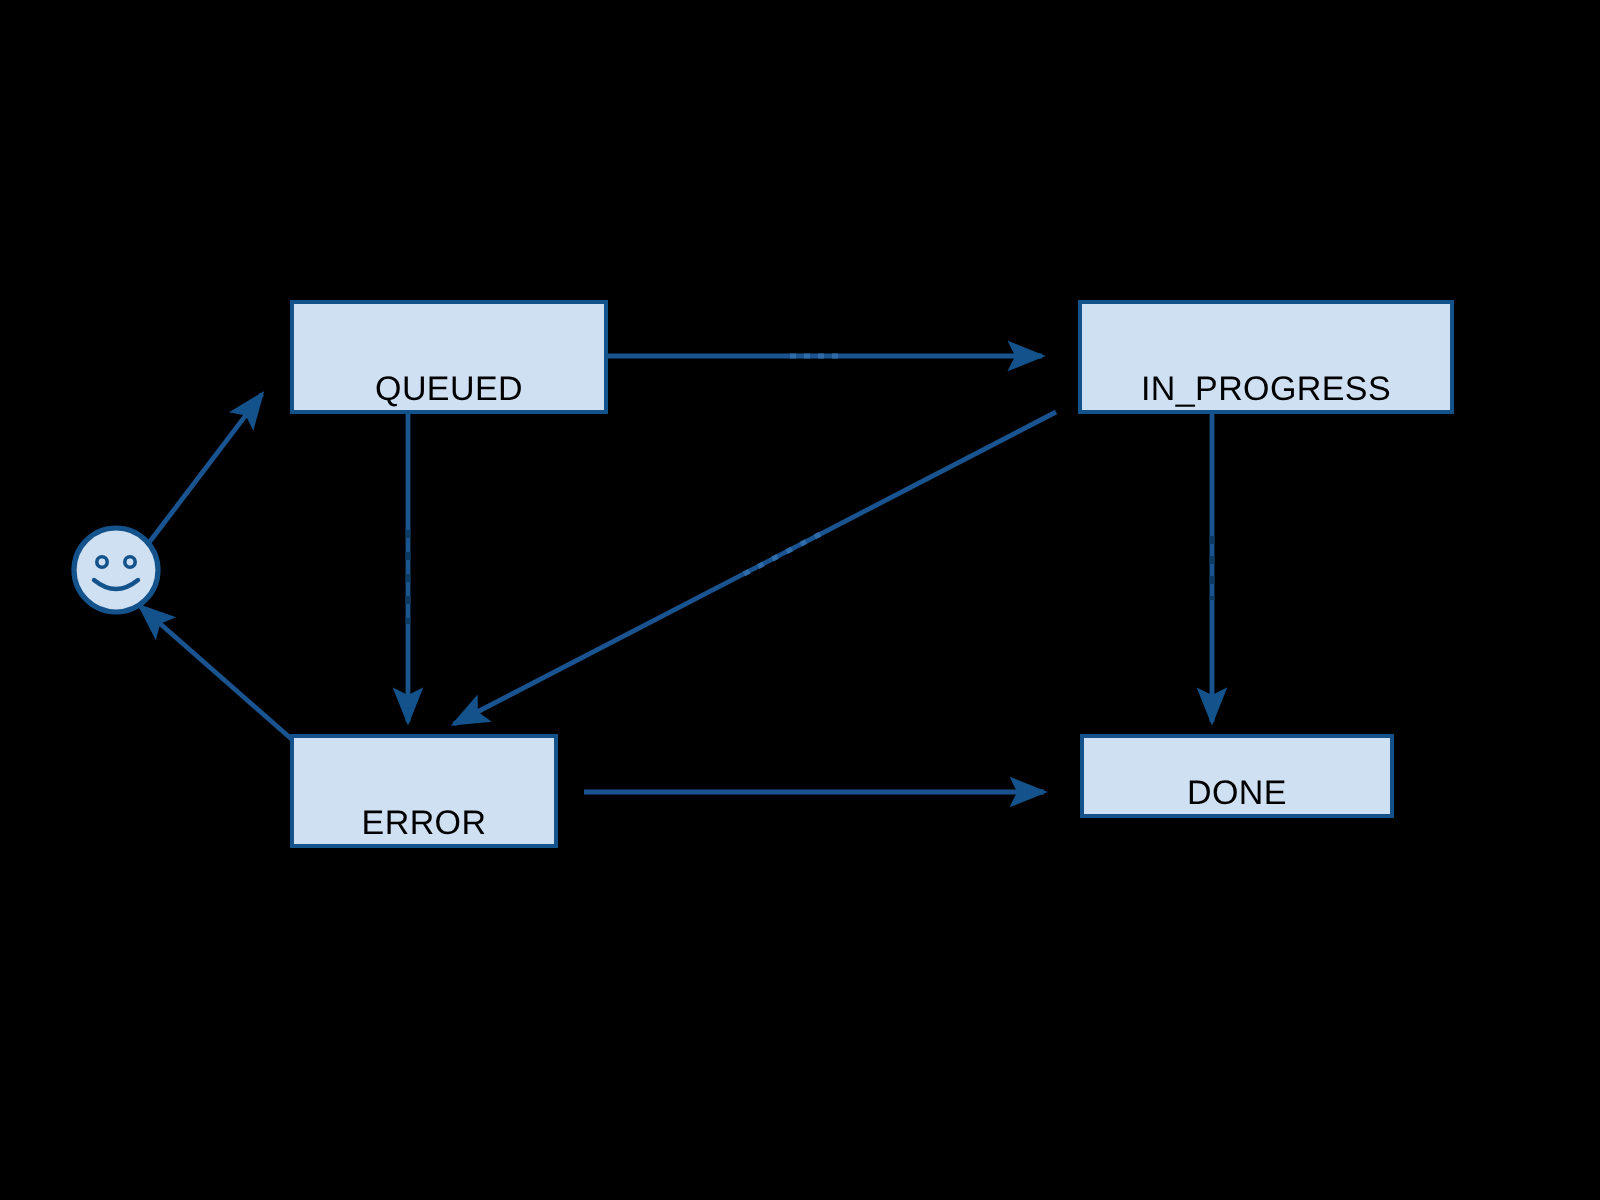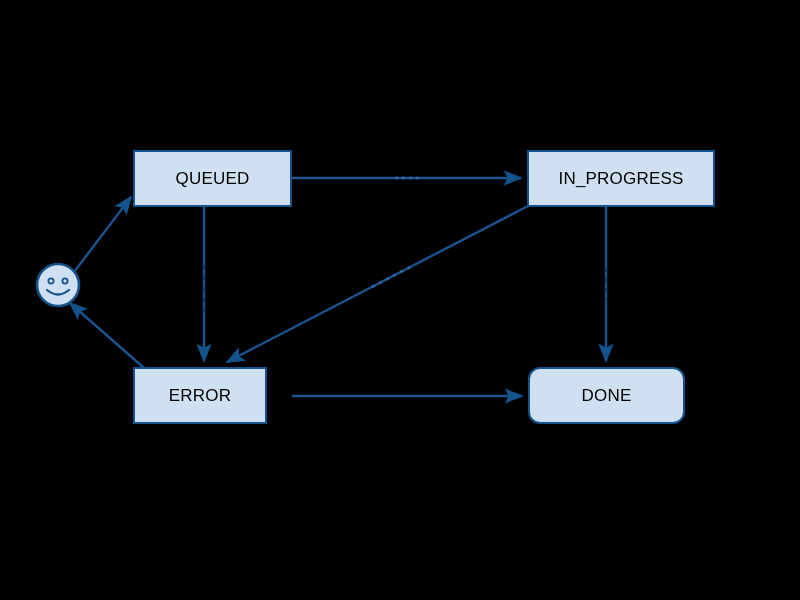--- a/index.html
+++ b/index.html
@@ -25,23 +25,24 @@
     top: 0;
     width: 800px;
     height: 600px;
   }
   .state-node {
     position: absolute;
     box-sizing: border-box;
     background: #cfe0f2;
     border: 2px solid #14528c;
     display: flex;
-    align-items: center;
+    align-items: flex-end;
     justify-content: center;
     z-index: 5;
+    margin-left: 12px;
   }
   .state-label {
     color: #000000;
     font-family: "Liberation Sans", sans-serif;
     font-size: 17px;
     letter-spacing: 0.2px;
     white-space: nowrap;
   }
   .start-node {
     position: absolute;
@@ -91,17 +92,17 @@
   </div>
 
   <div class="state-node" style="left:527px; top:150px; width:188px; height:57px;">
     <span class="state-label">IN_PROGRESS</span>
   </div>
 
   <div class="state-node" style="left:133px; top:367px; width:134px; height:57px;">
     <span class="state-label">ERROR</span>
   </div>
 
-  <div class="state-node" style="left:528px; top:367px; width:157px; height:57px;border-radius:12px;">
+  <div class="state-node" style="left:528px; top:367px; width:157px; height:42px;">
     <span class="state-label">DONE</span>
   </div>
 
 </div>
 
 </body></html>

